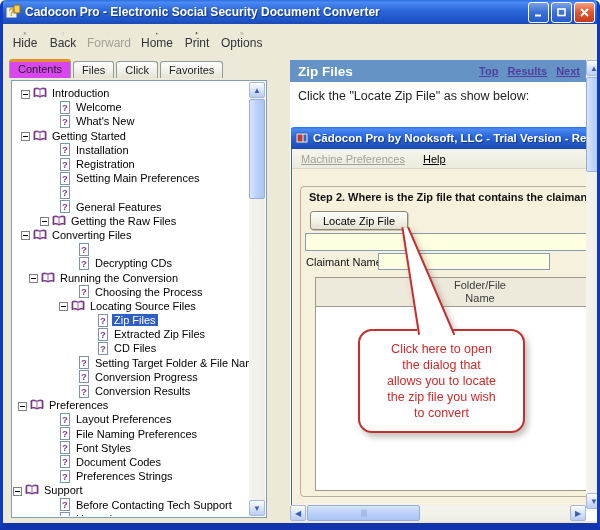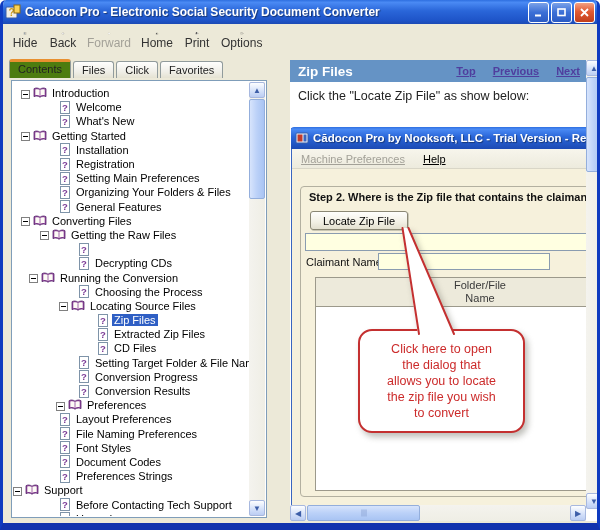--- a/index.html
+++ b/index.html
@@ -30,21 +30,21 @@
   .tbtn { min-width:36px; height:20px; display:flex; flex-direction:column; align-items:center; justify-content:center; font-size:12px; color:#333; padding:0 3px; border:1px solid transparent; border-radius:2px; }
   .tbtn svg { display:block; margin-bottom:1px; }
   .tbtn.disabled { color:#A3A198; }
   
   .tabs { position:absolute; left:6px; top:59px; display:flex; align-items:flex-end; height:19px; }
   .tab {
     font-size:11px; color:#222; padding:2px 8px 3px 8px; margin-right:2px;
     border:1px solid #919B9C; border-bottom:none; border-radius:3px 3px 0 0;
     background:linear-gradient(180deg,#FEFEFD 0%,#F0EFE8 60%,#E5E2D2 100%); height:17px;
   }
-  .tab.active { background:#4d7c0f; border-top:3px solid #E89030; height:19px; padding-top:1px; }
+  .tab.active { background:#d946ef; border-top:3px solid #E89030; height:19px; padding-top:1px; }
   
   .tree-pane { position:absolute; left:8px; top:80px; width:256px; height:438px; background:#fff; border:1px solid #7F9DB9; }
   .tree-scroll { position:absolute; left:1px; top:1px; right:17px; bottom:1px; overflow:hidden; padding-top:4px; }
   .tree-row { display:flex; align-items:center; height:14.2px; font-size:11px; white-space:nowrap; color:#000; }
   .tree-row .expander { flex:none; width:9px; height:9px; margin-right:3px; }
   .tree-row.page .expander { visibility:hidden; }
   .tree-row.page { position:relative; }
   .tree-row .ticon { flex:none; display:none; margin-right:3px; line-height:0; }
   .tree-row.book .book-icon { display:inline-block; }
   .tree-row.page .page-icon { display:inline-block; margin-left:7px; }
@@ -65,21 +65,21 @@
   .sb-thumb.horiz { background:linear-gradient(180deg,#D7E4FC 0%,#BBD1F8 50%,#A9C4F3 100%); }
   .grip { position:absolute; left:50%; top:50%; transform:translate(-50%,-50%); display:flex; gap:1px; }
   .grip i { display:block; width:1px; height:7px; background:#8FA8D8; }
   
   .topic-pane { position:absolute; left:287px; top:60px; width:312px; height:461px; background:#fff; }
   .topic-header {
     position:absolute; left:0; top:0; width:296px; height:22px; background:#6593C5;
     display:flex; align-items:center; padding:0 6px 0 8px;
   }
   .topic-title { color:#fff; font-weight:bold; font-size:13.5px; flex:1; }
-  .topic-nav { display:flex; gap:17px; }
+  .topic-nav { display:flex; gap:9px; }
   .topic-nav a { color:#4F3E9E; font-size:11px; font-weight:bold; text-decoration:underline; }
   .topic-body { position:absolute; left:0; top:22px; width:296px; height:423px; overflow:hidden; background:#fff; }
   .topic-intro { padding:7px 8px; font-size:12.5px; color:#222; }
   
   .inner-win { position:absolute; left:1px; top:46px; width:360px; height:378px; background:#F6F1DC; border:1px solid #3A66C0; border-top:none; }
   .inner-title {
     position:absolute; left:-1px; top:-1px; width:360px; height:22px;
     background:linear-gradient(180deg,#2E6FE0 0%,#4A8AF4 10%,#2A66D9 45%,#1C4AB4 100%);
     border-radius:3px 3px 0 0; display:flex; align-items:center; padding:0 4px;
   }
@@ -326,71 +326,70 @@
               <line x1="2" y1="4.5" x2="7" y2="4.5" stroke="#000"></line>
             </svg>
           </span>
 
           <span class="ticon page-icon">
             <svg width="12" height="13" viewBox="0 0 12 13">
               <rect x="1.5" y="0.5" width="9" height="12" fill="#fff" stroke="#7E93A8"></rect>
               <text x="6" y="10" font-size="9.5" font-weight="bold" fill="#7B3A96" text-anchor="middle" font-family="Liberation Sans, sans-serif">?</text>
             </svg>
           </span>
-          <span class="tlabel">Organizing Your Folders &amp; Files</span>
         </div>
         <div class="tree-row page" style="padding-left: 27px;">
           <span class="expander">
             <svg width="9" height="9">
               <rect x="0.5" y="0.5" width="8" height="8" fill="#fff" stroke="#808080"></rect>
               <line x1="2" y1="4.5" x2="7" y2="4.5" stroke="#000"></line>
             </svg>
           </span>
 
           <span class="ticon page-icon">
             <svg width="12" height="13" viewBox="0 0 12 13">
               <rect x="1.5" y="0.5" width="9" height="12" fill="#fff" stroke="#7E93A8"></rect>
               <text x="6" y="10" font-size="9.5" font-weight="bold" fill="#7B3A96" text-anchor="middle" font-family="Liberation Sans, sans-serif">?</text>
             </svg>
           </span>
           <span class="tlabel">General Features</span>
         </div>
-        <div class="tree-row book" style="padding-left: 8px;">
+        <div class="tree-row book" style="padding-left: 27px;">
           <span class="expander">
             <svg width="9" height="9">
               <rect x="0.5" y="0.5" width="8" height="8" fill="#fff" stroke="#808080"></rect>
               <line x1="2" y1="4.5" x2="7" y2="4.5" stroke="#000"></line>
             </svg>
           </span>
           <span class="ticon book-icon">
             <svg width="14" height="12" viewBox="0 0 14 12">
               <path d="M7 2.2 C5 0.7 2.5 0.7 1 1.7 L1 9.7 C2.5 8.7 5 8.7 7 10.2 C9 8.7 11.5 8.7 13 9.7 L13 1.7 C11.5 0.7 9 0.7 7 2.2 Z" fill="#8C4199" stroke="#5A2A6E" stroke-width="0.8"></path>
               <path d="M7 3.1 C5.5 1.9 3.6 1.9 2.3 2.6 L2.3 8.3 C3.6 7.7 5.5 7.8 7 8.9 C8.5 7.8 10.4 7.7 11.7 8.3 L11.7 2.6 C10.4 1.9 8.5 1.9 7 3.1 Z" fill="#FDFBF5"></path>
               <line x1="7" y1="3.1" x2="7" y2="8.9" stroke="#8C4199" stroke-width="0.8"></line>
             </svg>
           </span>
 
-          <span class="tlabel">Converting Files</span>
-        </div>
-        <div class="tree-row book" style="padding-left: 27px;">
+          <span class="tlabel">Getting the Raw Files</span>
+        </div>
+        <div class="tree-row book" style="padding-left: 8px;">
           <span class="expander">
             <svg width="9" height="9">
               <rect x="0.5" y="0.5" width="8" height="8" fill="#fff" stroke="#808080"></rect>
               <line x1="2" y1="4.5" x2="7" y2="4.5" stroke="#000"></line>
             </svg>
           </span>
           <span class="ticon book-icon">
             <svg width="14" height="12" viewBox="0 0 14 12">
               <path d="M7 2.2 C5 0.7 2.5 0.7 1 1.7 L1 9.7 C2.5 8.7 5 8.7 7 10.2 C9 8.7 11.5 8.7 13 9.7 L13 1.7 C11.5 0.7 9 0.7 7 2.2 Z" fill="#8C4199" stroke="#5A2A6E" stroke-width="0.8"></path>
               <path d="M7 3.1 C5.5 1.9 3.6 1.9 2.3 2.6 L2.3 8.3 C3.6 7.7 5.5 7.8 7 8.9 C8.5 7.8 10.4 7.7 11.7 8.3 L11.7 2.6 C10.4 1.9 8.5 1.9 7 3.1 Z" fill="#FDFBF5"></path>
               <line x1="7" y1="3.1" x2="7" y2="8.9" stroke="#8C4199" stroke-width="0.8"></line>
             </svg>
           </span>
 
-          <span class="tlabel">Getting the Raw Files</span>
+          <span class="tlabel">Converting Files</span>
         </div>
         <div class="tree-row page" style="padding-left: 46px;">
           <span class="expander">
             <svg width="9" height="9">
               <rect x="0.5" y="0.5" width="8" height="8" fill="#fff" stroke="#808080"></rect>
               <line x1="2" y1="4.5" x2="7" y2="4.5" stroke="#000"></line>
             </svg>
           </span>
 
           <span class="ticon page-icon">
@@ -555,21 +554,21 @@
           </span>
 
           <span class="ticon page-icon">
             <svg width="12" height="13" viewBox="0 0 12 13">
               <rect x="1.5" y="0.5" width="9" height="12" fill="#fff" stroke="#7E93A8"></rect>
               <text x="6" y="10" font-size="9.5" font-weight="bold" fill="#7B3A96" text-anchor="middle" font-family="Liberation Sans, sans-serif">?</text>
             </svg>
           </span>
           <span class="tlabel">Conversion Results</span>
         </div>
-        <div class="tree-row book" style="padding-left: 5px; margin-left: 38px;">
+        <div class="tree-row book" style="padding-left: 5px;">
           <span class="expander">
             <svg width="9" height="9">
               <rect x="0.5" y="0.5" width="8" height="8" fill="#fff" stroke="#808080"></rect>
               <line x1="2" y1="4.5" x2="7" y2="4.5" stroke="#000"></line>
             </svg>
           </span>
           <span class="ticon book-icon">
             <svg width="14" height="12" viewBox="0 0 14 12">
               <path d="M7 2.2 C5 0.7 2.5 0.7 1 1.7 L1 9.7 C2.5 8.7 5 8.7 7 10.2 C9 8.7 11.5 8.7 13 9.7 L13 1.7 C11.5 0.7 9 0.7 7 2.2 Z" fill="#8C4199" stroke="#5A2A6E" stroke-width="0.8"></path>
               <path d="M7 3.1 C5.5 1.9 3.6 1.9 2.3 2.6 L2.3 8.3 C3.6 7.7 5.5 7.8 7 8.9 C8.5 7.8 10.4 7.7 11.7 8.3 L11.7 2.6 C10.4 1.9 8.5 1.9 7 3.1 Z" fill="#FDFBF5"></path>
@@ -715,21 +714,21 @@
       <div class="sb-thumb" style="top:17px; left:0; width:16px; height:100px;"></div>
       <div class="sb-btn" style="bottom:0;">▼</div>
     </div>
   </div>
 
   <div class="topic-pane">
     <div class="topic-header">
       <span class="topic-title">Zip Files</span>
       <span class="topic-nav">
         <a href="#">Top</a>
-        <a href="#">Previous</a>
+        <a href="#">Results</a>
         <a href="#">Next</a>
       </span>
     </div>
     <div class="topic-body">
       <div class="topic-intro">Click the "Locate Zip File" as show below:</div>
 
       <div class="inner-win">
         <div class="inner-title">
           <span class="ticon">
             <svg width="14" height="14" viewBox="0 0 14 14">

